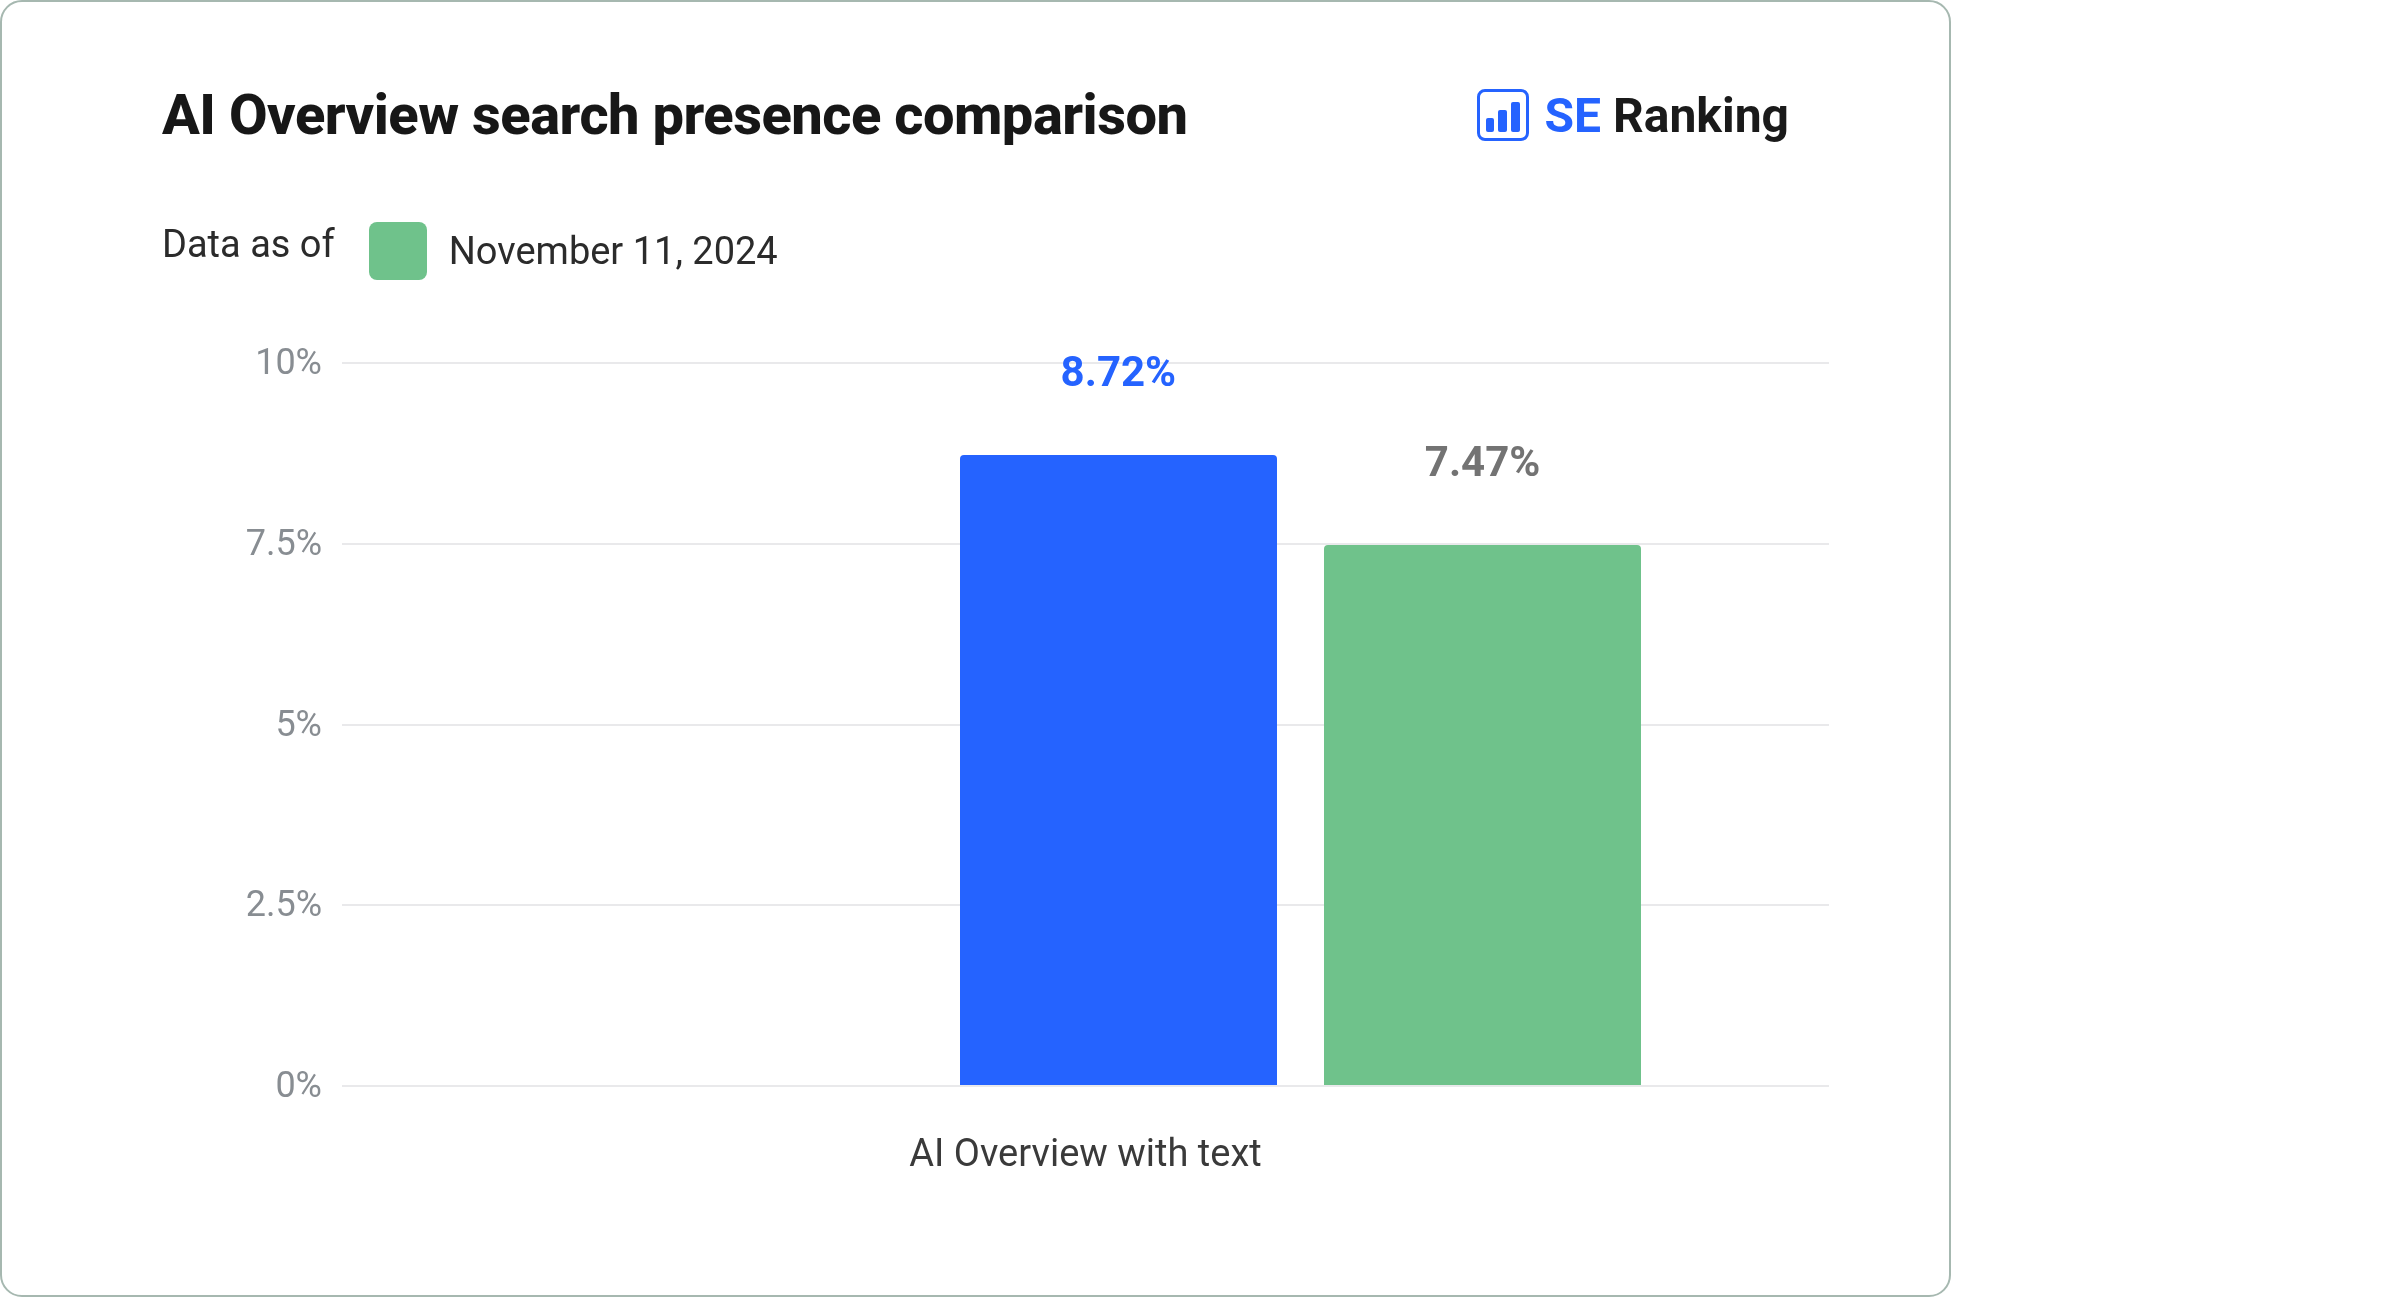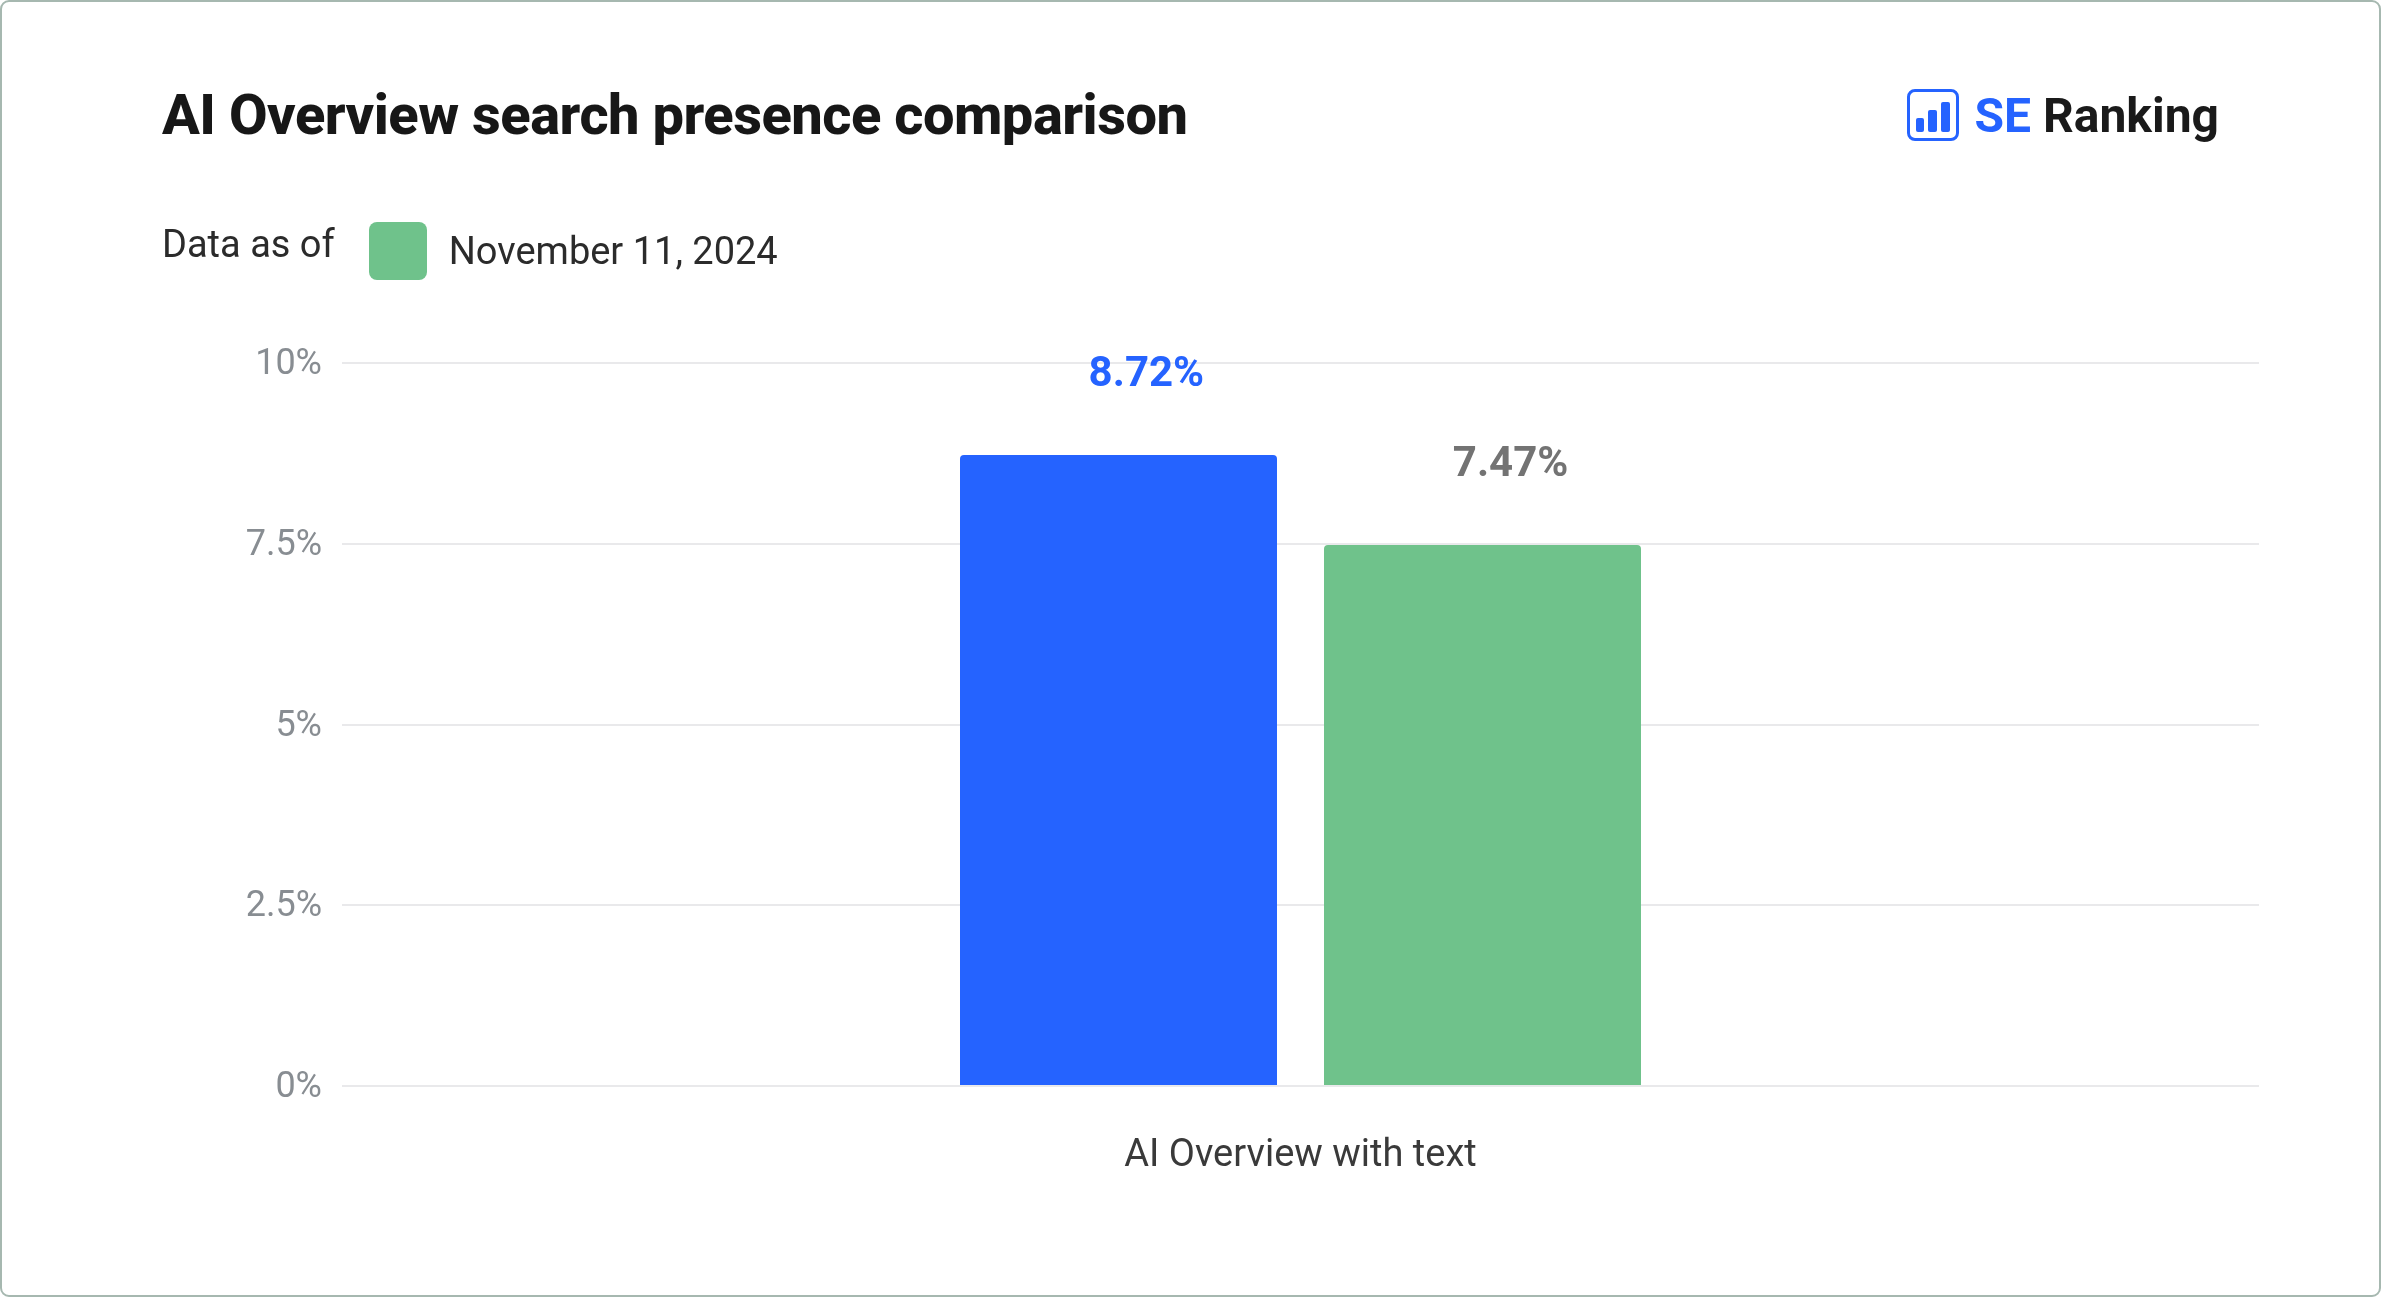--- a/index.html
+++ b/index.html
@@ -5,23 +5,23 @@
   * { box-sizing: border-box; }
   html, body {
     margin: 0; padding: 0;
     width: 2381px; height: 1297px;
     font-family: -apple-system, BlinkMacSystemFont, "Segoe UI", Roboto, Helvetica, Arial, sans-serif;
     background: #fff;
     color: #1a1a1a;
   }
   .frame {
     position: relative;
-    width: 2381px; height: 1297px;
+    width: 1951px; height: 1297px;
     border: 2px solid #a6b8b0;
-    border-radius: 9px;
+    border-radius: 22px;
     overflow: hidden;
   }
   .header {
     position: absolute;
     left: 160px; top: 80px;
     right: 160px;
     display: flex;
     justify-content: space-between;
     align-items: center;
   }
@@ -99,21 +99,20 @@
     position: absolute; bottom: 0;
     border-top-left-radius: 4px;
     border-top-right-radius: 4px;
   }
   .bar-label {
     position: absolute;
     transform: translate(-50%, -120%);
     font-size: 42px;
     font-weight: 700;
     white-space: nowrap;
-    margin-left: 28px;
   }
   .xcat {
     position: absolute;
     left: 180px; right: 0; bottom: 0;
     text-align: center;
     font-size: 38px;
     color: #3a3a3a;
     margin-top: 26px;
   }
 </style>

